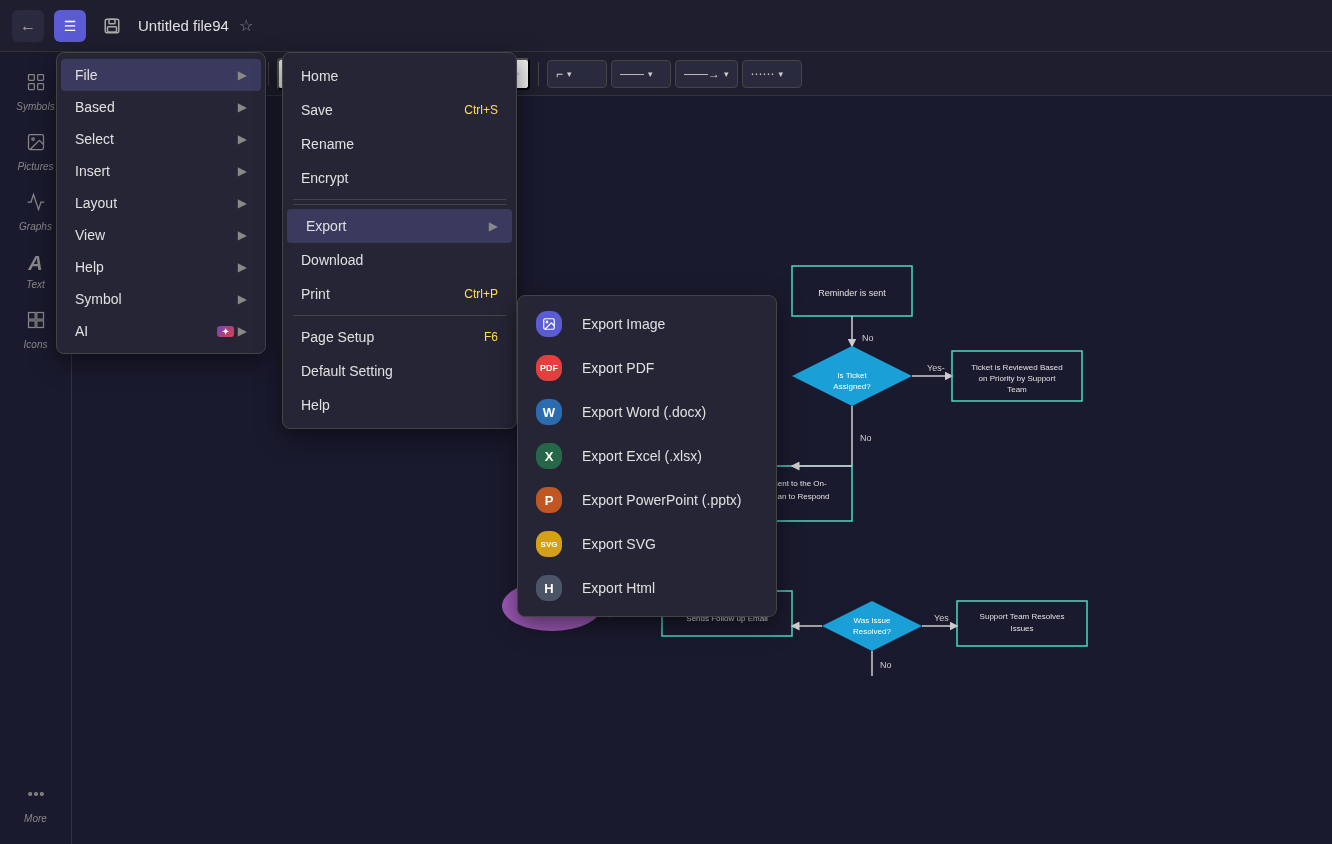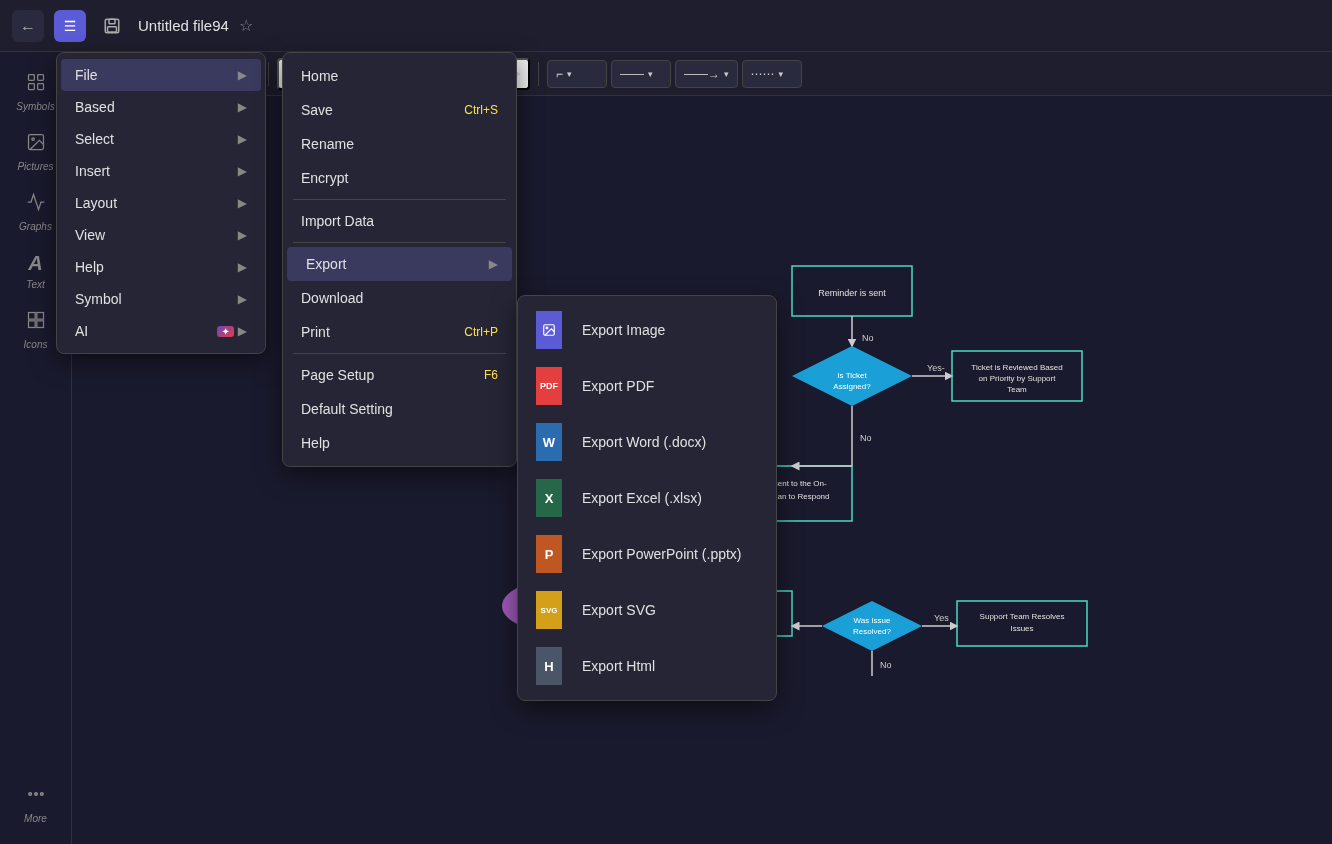--- a/index.html
+++ b/index.html
@@ -192,22 +192,22 @@
       display: flex; align-items: center;
       padding: 9px 14px;
       color: #e0e0e0;
       font-size: 14px;
       cursor: pointer;
       border-radius: 4px;
       margin: 0 4px;
       gap: 20px;
     }
     .export-icon {
-      width: 26px; height: 38px;
-      border-radius: 0;
+      width: 26px; height: 26px;
+      border-radius: 11px;
       display: flex; align-items: center; justify-content: center;
       font-size: 11px;
       font-weight: bold;
       color: white;
       flex-shrink: 0;
     }
     .icon-image { background: #5b5bd6; }
     .icon-pdf { background: #e53e3e; }
     .icon-word { background: #2b6cb0; }
     .icon-excel { background: #276749; }
@@ -448,23 +448,20 @@
       <span>Save</span>
       <span class="shortcut">Ctrl+S</span>
     </div>
     <div class="submenu-item">
       <span>Rename</span>
     </div>
     <div class="submenu-item">
       <span>Encrypt</span>
     </div>
     <div class="submenu-divider"></div>
-    <div class="submenu-item">
-      <span>Import Data</span>
-    </div>
     <div class="submenu-divider"></div>
     <div class="submenu-item active">
       <span>Export</span>
       <span class="chevron">▶</span>
     </div>
     <div class="submenu-item">
       <span>Download</span>
     </div>
     <div class="submenu-item">
       <span>Print</span>

